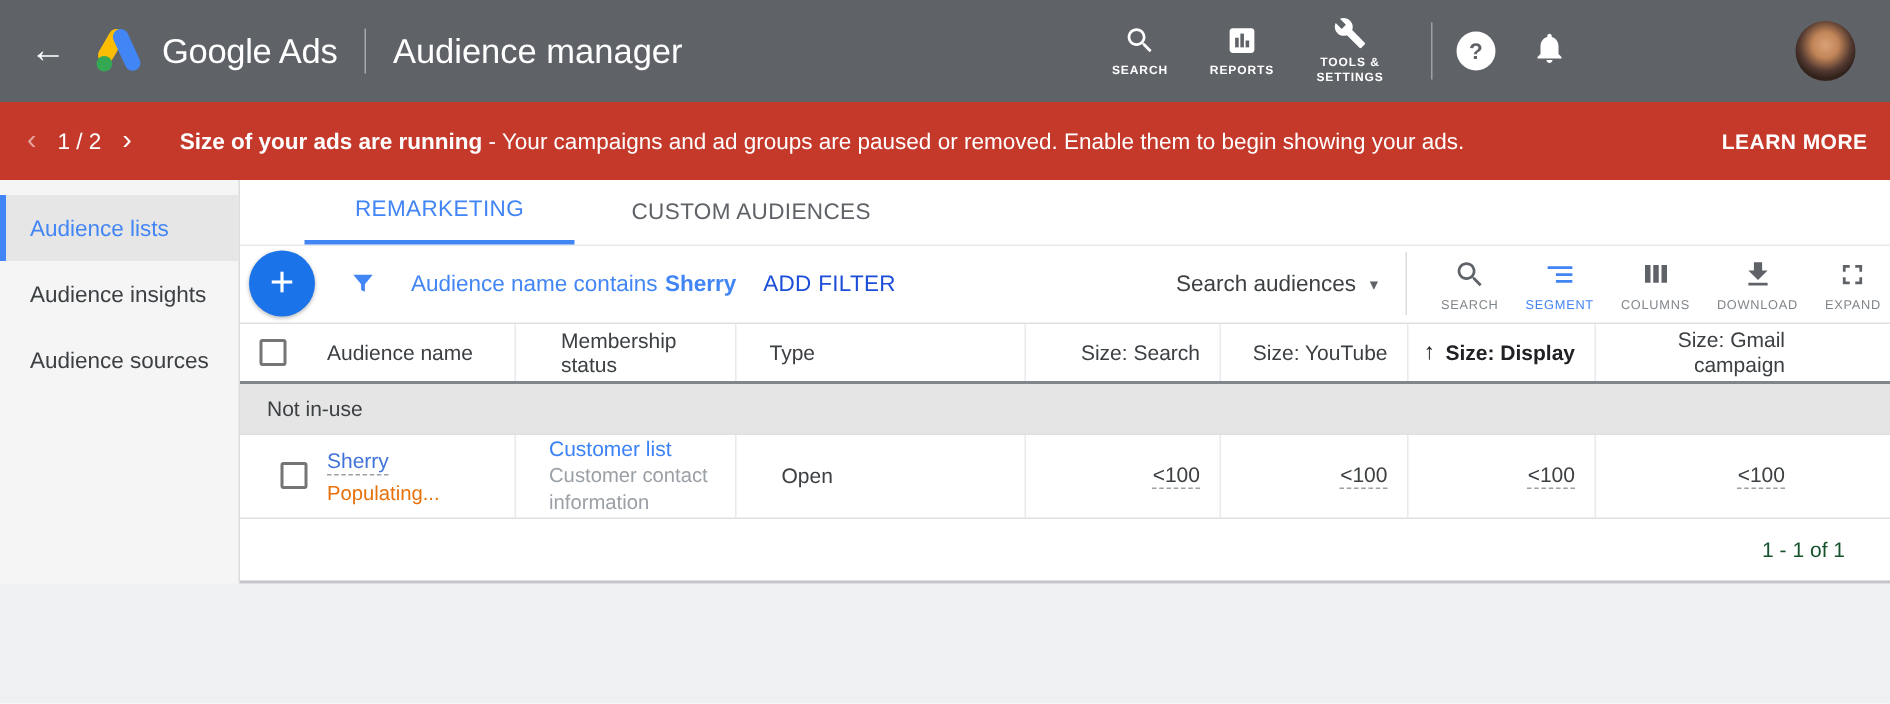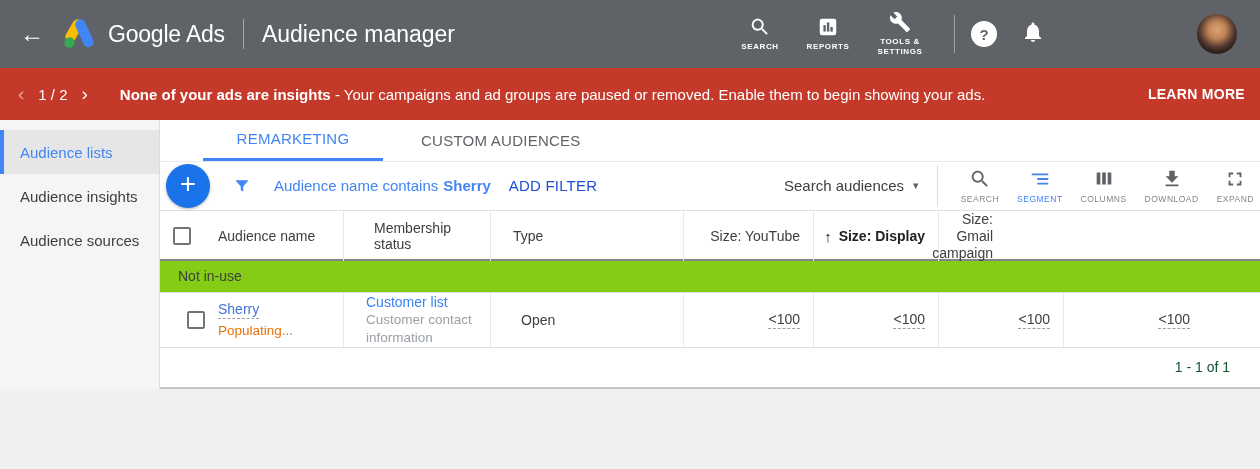--- a/index.html
+++ b/index.html
@@ -73,21 +73,21 @@
   .c-check { padding-left:13px; }
   .checkbox { width:18px; height:18px; border:2px solid #757575; border-radius:2px; background:#fff; cursor:pointer; flex-shrink:0; }
   .c-type { padding-left:22px; }
   .c-status { padding-left:30px; }
   .c-num { justify-content:flex-end; padding-right:13px; text-align:right; }
   .c-num.gmail { padding-right:70px; }
   .th-sorted { font-weight:700; color:#202124; }
   .sort-arrow { font-weight:400; margin-right:7px; font-size:15px; }
   .th-wrap { line-height:17px; }
 
-  .group-row { height:42px; background:#84cc16; display:flex; align-items:center; padding-left:18px; font-size:14px; color:#3c4043; border-bottom:1px solid #e0e0e0; }
+  .group-row { height:42px; background:#e5e5e5; display:flex; align-items:center; padding-left:18px; font-size:14px; color:#3c4043; border-bottom:1px solid #e0e0e0; }
 
   .data-row { height:70px; border-bottom:1px solid #e0e0e0; font-size:14px; }
   .data-row .cell { flex-direction:column; justify-content:center; align-items:flex-start; }
   .data-row .c-check { flex-direction:row; align-items:center; }
   .data-row .c-num { align-items:flex-end; }
   .link-name { color:#4273db; border-bottom:1px dashed #9aa0a6; padding-bottom:1px; cursor:pointer; }
   .populating { color:#e8710a; font-size:13.5px; margin-top:4px; }
   .type-main { color:#3b82f6; line-height:18px; }
   .type-detail { color:#9aa0a6; font-size:13.5px; line-height:18px; max-width:122px; }
   .size-val { border-bottom:1px dashed #9aa0a6; padding-bottom:1px; color:#3c4043; }
@@ -143,21 +143,21 @@
         </svg>
     </div>
     <div class="avatar"></div>
   </div>
 </div>
 
 <div class="banner">
   <span class="pg-chev prev">‹</span>
   <span class="pg-count">1 / 2</span>
   <span class="pg-chev">›</span>
-  <span class="banner-msg"><b>None of your ads are insights</b><span> - Your campaigns and ad groups are paused or removed. Enable them to begin showing your ads.</span></span>
+  <span class="banner-msg"><b>Size of your ads are running</b><span> - Your campaigns and ad groups are paused or removed. Enable them to begin showing your ads.</span></span>
   <span class="learn-more">LEARN MORE</span>
 </div>
 
 <div class="content">
 
   <div class="sidebar">
     <div class="side-item selected">Audience lists</div>
     <div class="side-item">Audience insights</div>
     <div class="side-item">Audience sources</div>
   </div>
@@ -229,20 +229,21 @@
       </div>
     </div>
 
     <div class="thead grid-cols">
       <div class="cell c-check">
           <span class="checkbox"></span>
         </div>
       <div class="cell">Audience name</div>
       <div class="cell sepl c-status">Membership status</div>
       <div class="cell sepl c-type">Type</div>
+      <div class="cell sepl c-num">Size: Search</div>
       <div class="cell sepl c-num">Size: YouTube</div>
       <div class="cell sepl c-num th-sorted">
           <span class="sort-arrow">↑</span>
           <span>Size: Display</span>
         </div>
       <div class="cell sepl c-num gmail">
           <span class="th-wrap" style="text-align:right;">Size: Gmail campaign</span>
         </div>
     </div>
 

